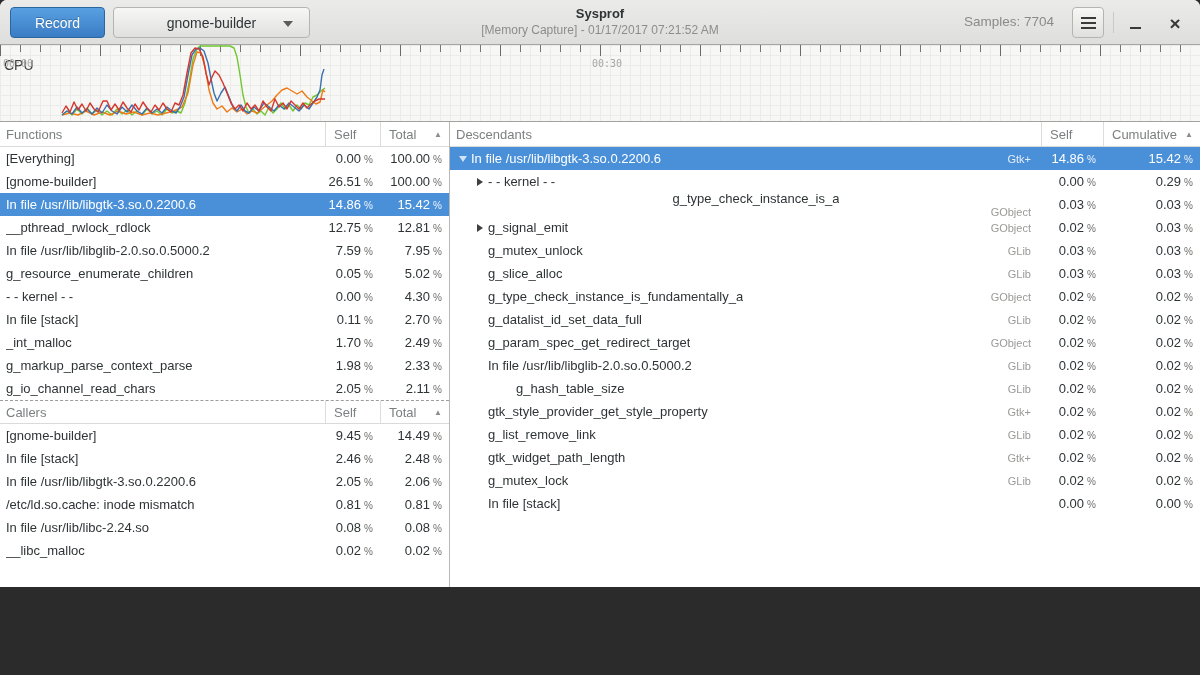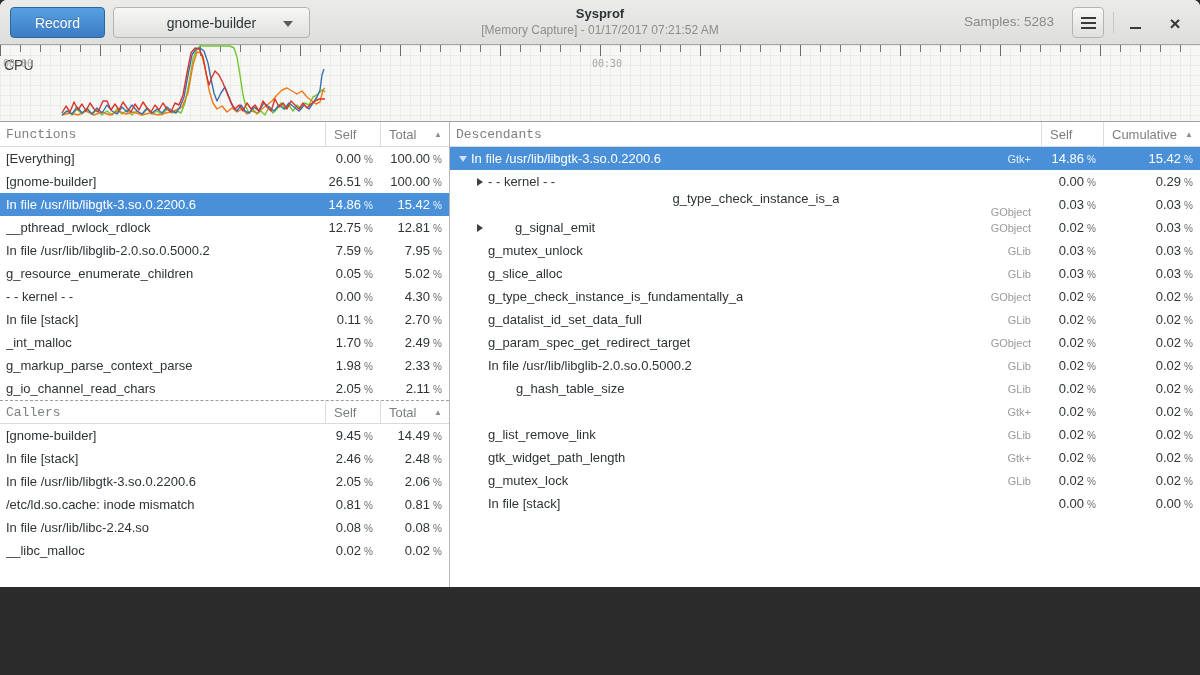--- a/index.html
+++ b/index.html
@@ -59,21 +59,21 @@
   
   .main { position:absolute; top:122px; bottom:0; left:0; right:0; display:flex; background:#ffffff; }
   .panel-left { width:449px; display:flex; flex-direction:column; }
   .vsep { width:1px; background:#b8b8b6; }
   .panel-right { flex:1; display:flex; flex-direction:column; }
 
   .thead { display:flex; height:25px; border-bottom:1px solid #dadad8; background:#ffffff; flex:none; }
   .thead.callers-head { height:24px; border-top:1px dashed #9c9c9c; }
   .th { display:flex; align-items:center; color:#7b7f80; font-size:13px; overflow:hidden; }
   .th + .th { border-left:1px solid #dcdcda; }
-  .th.name { flex:1; padding-left:6px;font-family:Liberation Mono, monospace; }
+  .th.name { flex:1; padding-left:6px; }
   .th.val  { padding-left:8px; }
   .sort { margin-left:auto; padding-right:7px; font-size:8px; color:#8d8d8b; }
   .panel-left .th.self { width:55px; } .panel-left .th.total { width:69px; }
   .panel-right .th.self { width:62px; } .panel-right .th.total { width:97px; }
 
   .rows { flex:none; }
   .rows.fn { height:253px; }
   .row { display:flex; align-items:center; height:23px; white-space:nowrap; }
   .row.selected { background:#4a90d9; color:#ffffff; }
   .cell { overflow:hidden; }
@@ -105,21 +105,21 @@
   <div class="headerbar">
     <button class="btn record">Record</button>
     <button class="btn combo">
       <span>gnome-builder</span>
       <span class="arrow-down"></span>
     </button>
     <div class="titles">
       <div class="title">Sysprof</div>
       <div class="subtitle">[Memory Capture] - 01/17/2017 07:21:52 AM</div>
     </div>
-    <div class="samples">Samples: 5283</div>
+    <div class="samples">Samples: 7704</div>
     <button class="btn menu">
       <span class="hamburger">
           <i></i>
           <i></i>
           <i></i>
         </span>
     </button>
     <div class="hb-sep"></div>
     <button class="winctl min">
       <span class="minbar"></span>
@@ -321,21 +321,21 @@
           <div class="row">
             <div class="cell name" style="padding-left: 21px; flex-direction: column;">
               <span class="exp none"></span>
               <span class="fn-name">g_type_check_instance_is_a</span>
               <span class="cat">GObject</span>
             </div>
             <div class="cell self"><span class="num">0.03</span><span class="pct">%</span></div>
             <div class="cell total"><span class="num">0.03</span><span class="pct">%</span></div>
           </div>
           <div class="row">
-            <div class="cell name" style="padding-left: 21px; gap: 27px;">
+            <div class="cell name" style="padding-left: 21px;">
               <span class="exp closed"></span>
               <span class="fn-name">g_signal_emit</span>
               <span class="cat">GObject</span>
             </div>
             <div class="cell self"><span class="num">0.02</span><span class="pct">%</span></div>
             <div class="cell total"><span class="num">0.03</span><span class="pct">%</span></div>
           </div>
           <div class="row">
             <div class="cell name" style="padding-left: 21px;">
               <span class="exp none"></span>
@@ -395,20 +395,21 @@
               <span class="exp none"></span>
               <span class="fn-name">g_hash_table_size</span>
               <span class="cat">GLib</span>
             </div>
             <div class="cell self"><span class="num">0.02</span><span class="pct">%</span></div>
             <div class="cell total"><span class="num">0.02</span><span class="pct">%</span></div>
           </div>
           <div class="row">
             <div class="cell name" style="padding-left: 21px;">
               <span class="exp none"></span>
+              <span class="fn-name">gtk_style_provider_get_style_property</span>
               <span class="cat">Gtk+</span>
             </div>
             <div class="cell self"><span class="num">0.02</span><span class="pct">%</span></div>
             <div class="cell total"><span class="num">0.02</span><span class="pct">%</span></div>
           </div>
           <div class="row">
             <div class="cell name" style="padding-left: 21px;">
               <span class="exp none"></span>
               <span class="fn-name">g_list_remove_link</span>
               <span class="cat">GLib</span>

